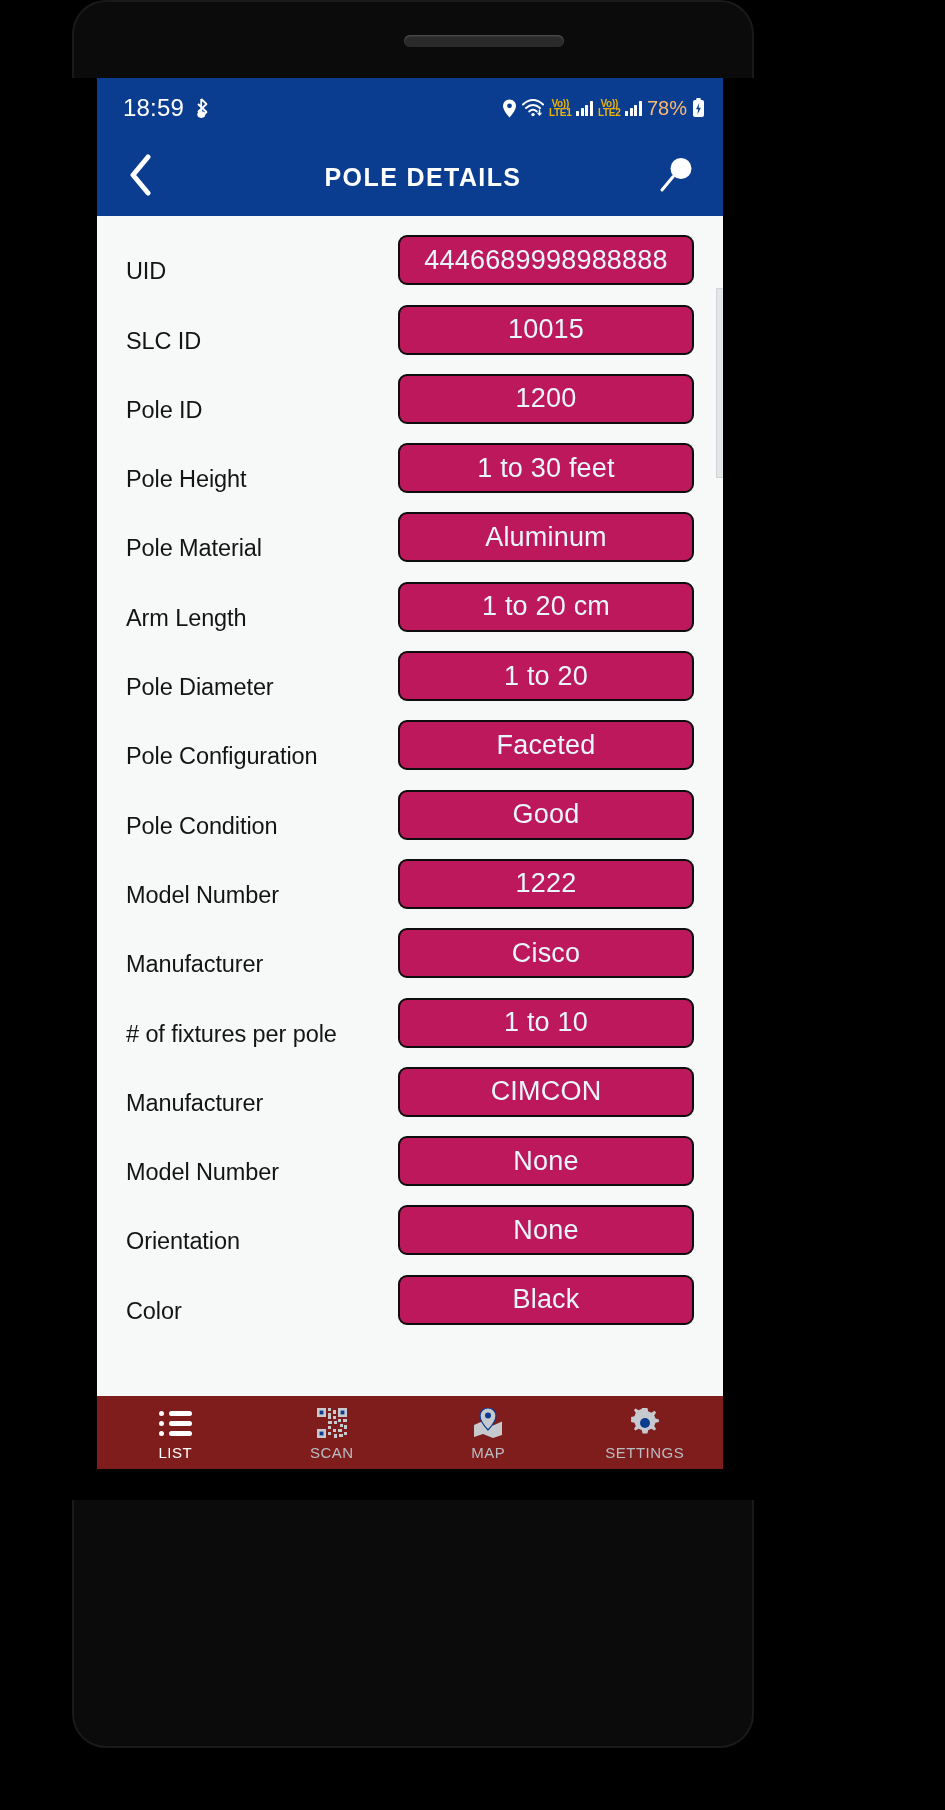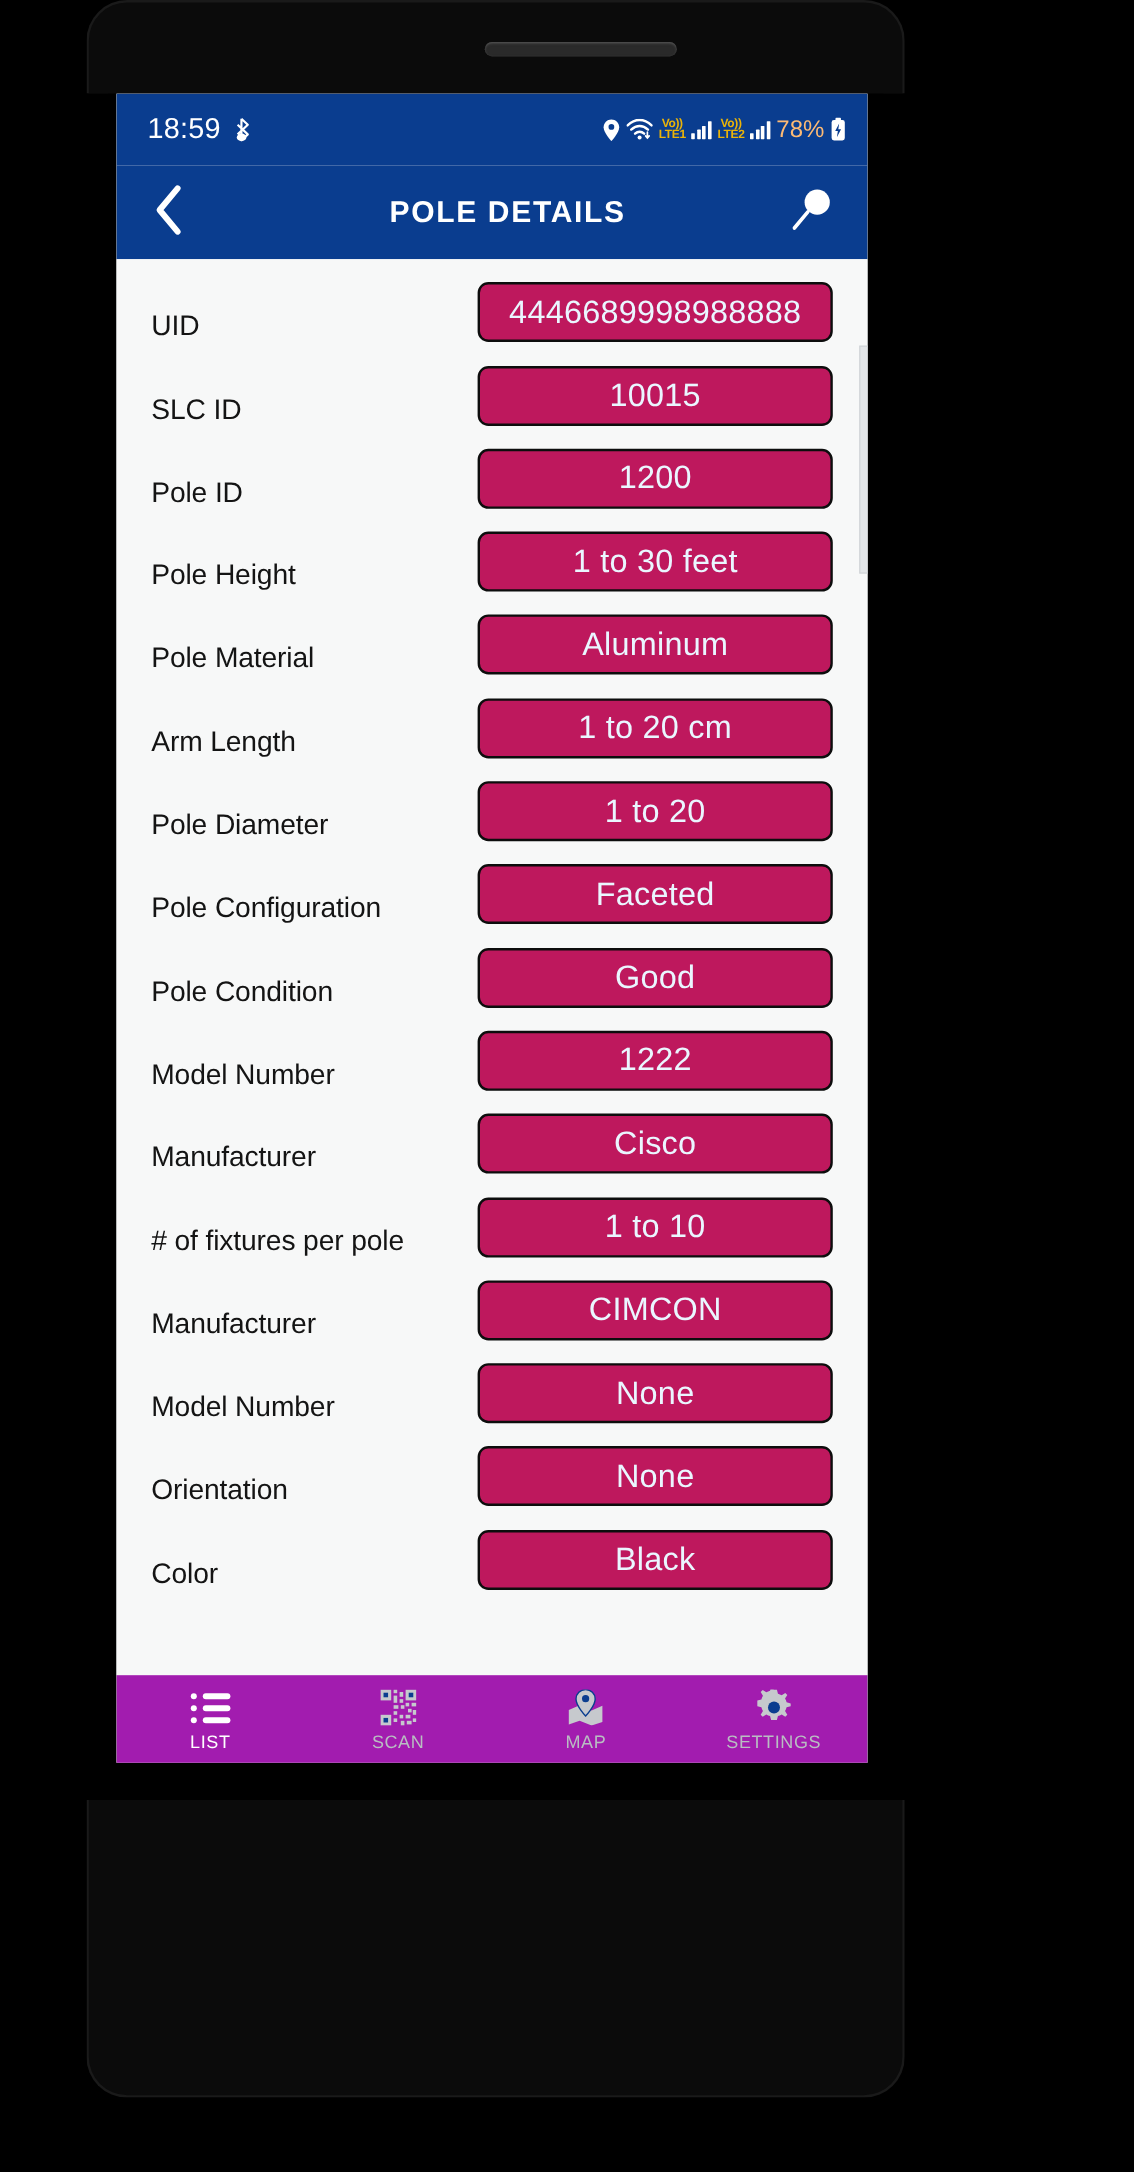--- a/index.html
+++ b/index.html
@@ -165,21 +165,21 @@
     height: 190px;
     background: #e3e6e8;
     border: 1px solid #d0d4d7;
     border-radius: 0px;
   }
 
   
   .tab-bar {
     position: relative;
     height: 76px;
-    background: #a21caf;
+    background: #7f1d1d;
     display: flex;
     align-items: center;
   }
   .tab-item {
     flex: 1;
     height: 100%;
     display: flex;
     flex-direction: column;
     align-items: center;
     justify-content: center;

